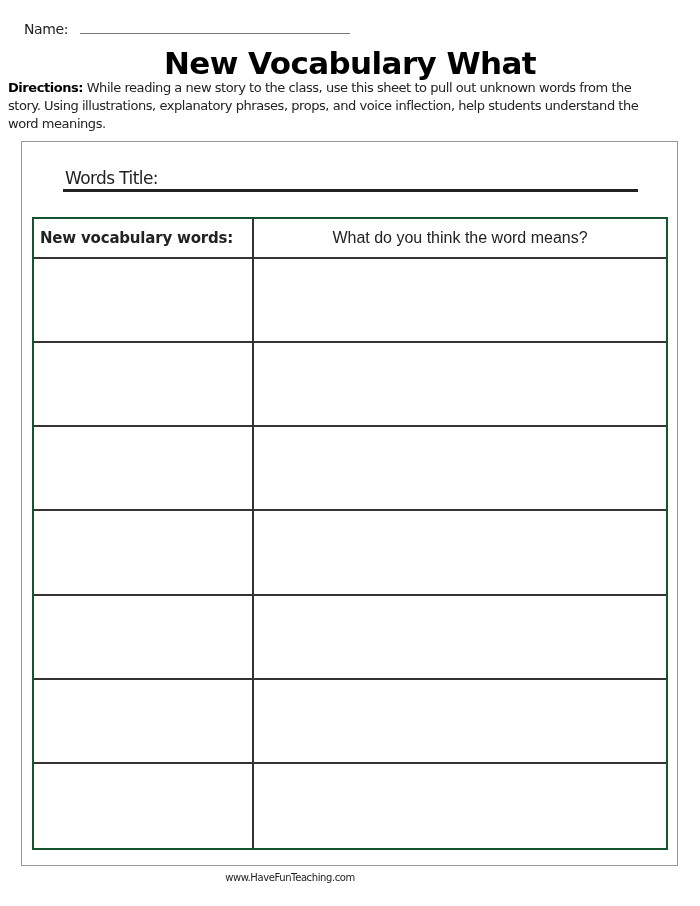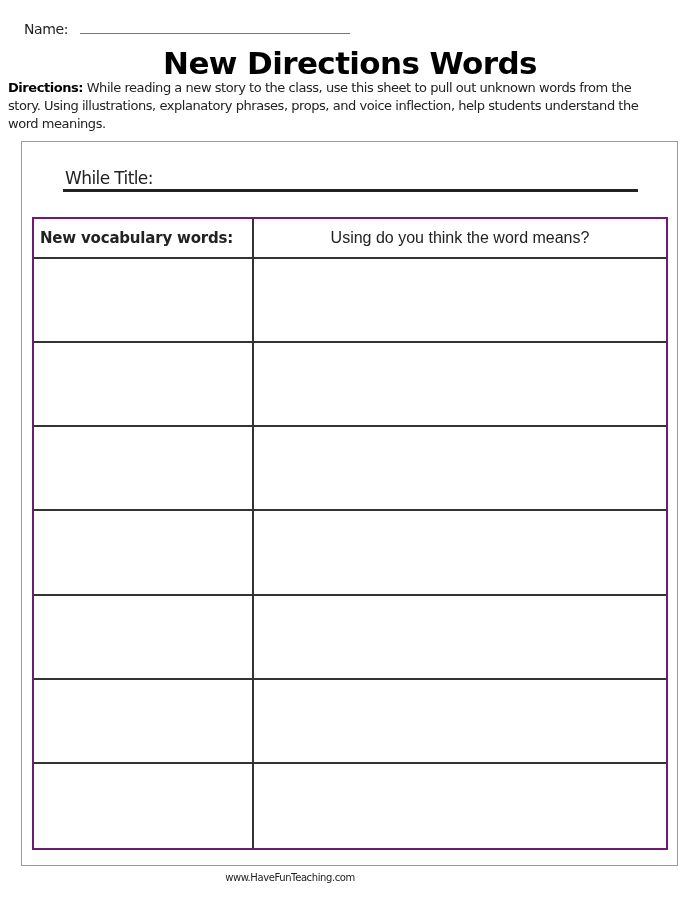--- a/index.html
+++ b/index.html
@@ -27,21 +27,21 @@
   }
   .book-label {
     position: absolute; left: 65px; top: 168px; font-size: 17px; color: #222; letter-spacing: -0.6px;
   }
   .book-line {
     position: absolute; left: 63px; top: 189px; width: 575px; height: 0; border-top: 3px solid #222;
   }
 
   .vocab-table {
     position: absolute; left: 32px; top: 217px; width: 636px; height: 633px;
-    border: 2px solid #701a75; box-sizing: border-box;
+    border: 2px solid #14532d; box-sizing: border-box;
     display: grid; grid-template-columns: 220px 1fr;
     grid-template-rows: 40px repeat(7, 1fr);
   }
   .cell { border-right: 2px solid #333; border-bottom: 2px solid #333; box-sizing: border-box; }
   .cell.right { border-right: none; }
   .cell.last { border-bottom: none; }
   .head-left {
     display: flex; align-items: center; padding-left: 6px;
     font-family: "DejaVu Sans", sans-serif; font-weight: bold; font-size: 15px; color: #222; letter-spacing: -0.2px;
   }
@@ -56,32 +56,32 @@
   }
 </style>
 </head>
 <body>
 
 <div class="name-row">
   <span class="name-label">Name:</span>
   <div class="name-line"></div>
 </div>
 
-<div class="title">New Directions Words</div>
+<div class="title">New Vocabulary What</div>
 
 <div class="directions"><b>Directions:</b><span> While reading a new story to the class, use this sheet to pull out unknown words from the story. Using illustrations, explanatory phrases, props, and voice inflection, help students understand the word meanings.</span></div>
 
 <div class="outer-box"></div>
 
-<div class="book-label">While Title:</div>
+<div class="book-label">Words Title:</div>
 <div class="book-line"></div>
 
 <div class="vocab-table">
   <div class="cell head-left">New vocabulary words:</div>
-  <div class="cell right head-right">Using do you think the word means?</div>
+  <div class="cell right head-right">What do you think the word means?</div>
 
   <div class="cell"></div>
   <div class="cell right"></div>
 
   <div class="cell"></div>
   <div class="cell right"></div>
 
   <div class="cell"></div>
   <div class="cell right"></div>
 

